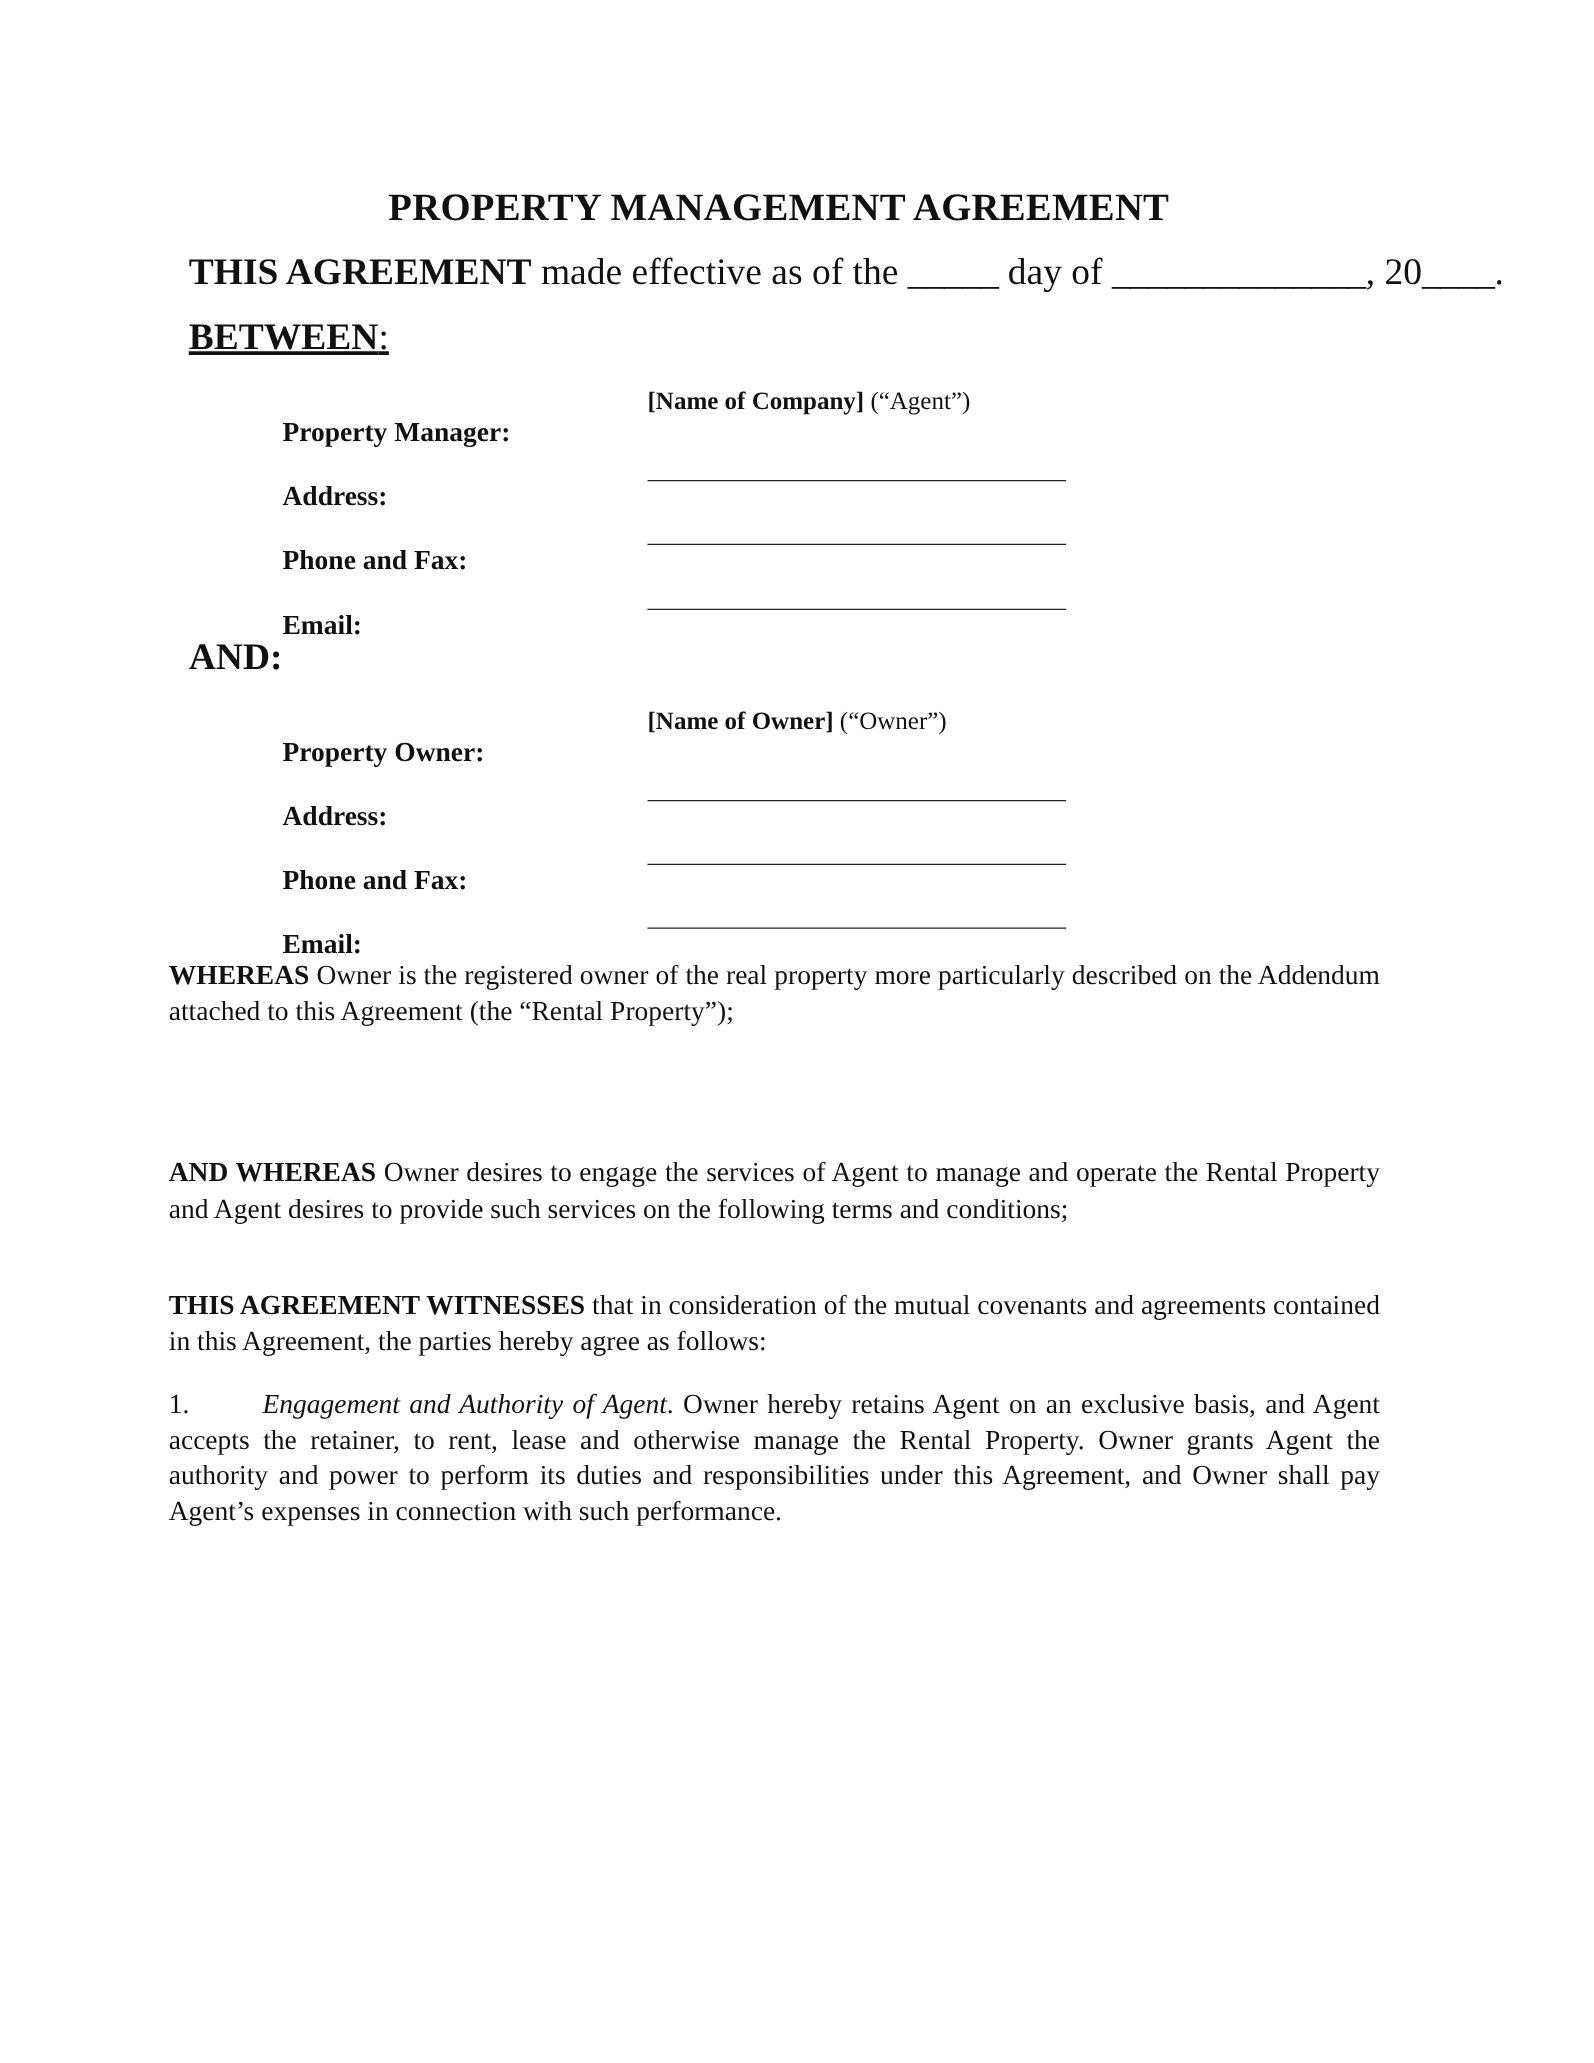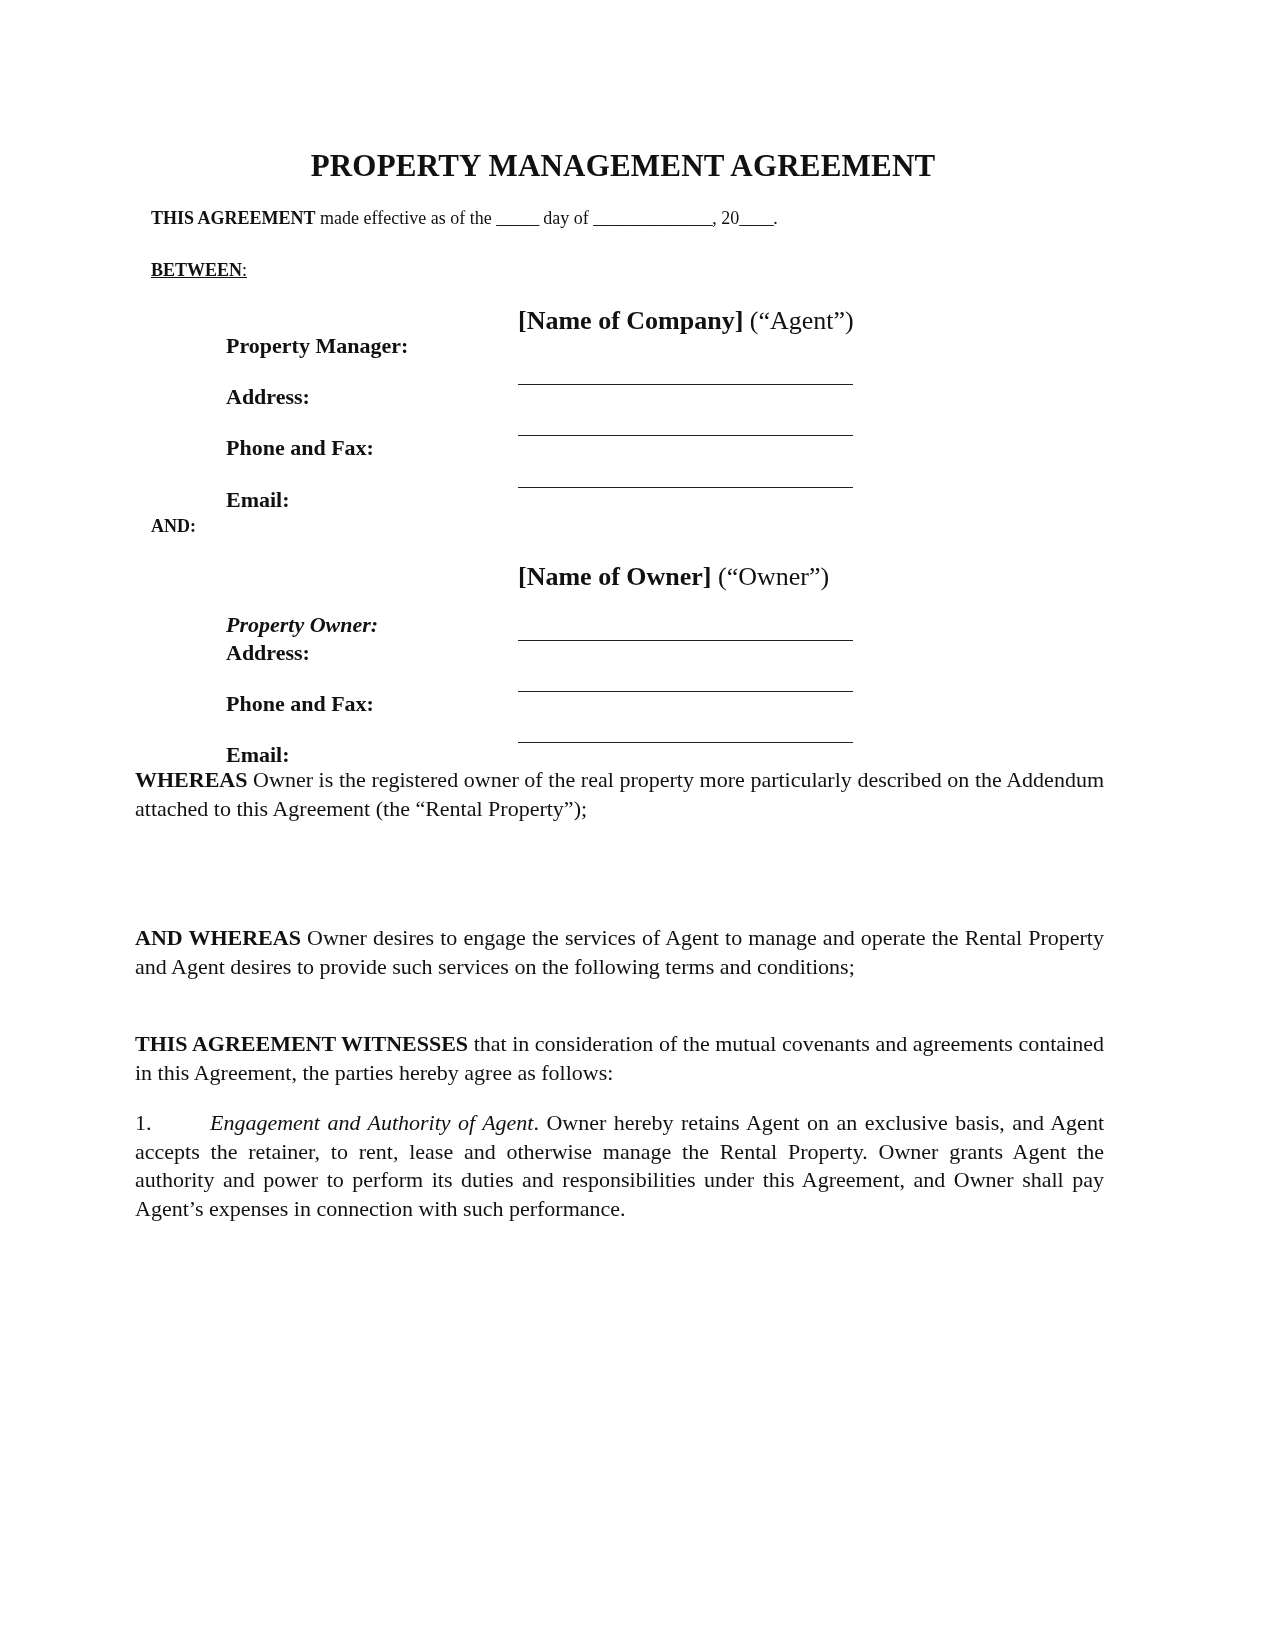--- a/index.html
+++ b/index.html
@@ -6,30 +6,30 @@
   body {
     width: 1275px; height: 1650px; position: relative; overflow: hidden;
     font-family: "Liberation Serif", "DejaVu Serif", serif;
     color: #111111;
   }
   .page { position: absolute; left: 0; top: 0; width: 1275px; height: 1650px; }
   .title {
     position: absolute; left: 0; width: 1246px; top: 148px;
     text-align: center; font-weight: bold; font-size: 31px; letter-spacing: 0.2px;
   }
-  .line { position: absolute; font-size: 18px; line-height: 28px; white-space: nowrap; }
+  .line { position: absolute; font-size: 30px; line-height: 28px; white-space: nowrap; }
   .para {
     position: absolute; left: 135px; width: 969px; font-size: 22px; line-height: 28.5px;
     text-align: justify; text-align-last: left;
   }
   .b { font-weight: bold; }
   .bi { font-weight: normal; font-style: italic; }
   .blank { letter-spacing: -0.5px; }
   .party-label { position: absolute; left: 226px; font-weight: bold; font-size: 22px; line-height: 28px; margin-top: 25px; }
-  .party-value { position: absolute; left: 518px; font-size: 26px; line-height: 28px; white-space: nowrap; }
+  .party-value { position: absolute; left: 518px; font-size: 20px; line-height: 28px; white-space: nowrap; }
   .uline { position: absolute; left: 518px; width: 335px; border-bottom: 1.3px solid #222; height: 0; }
   .num { display: inline-block; width: 75px; }
 </style>
 </head>
 <body>
 
 <div class="page">
 
   <div class="title">PROPERTY MANAGEMENT AGREEMENT</div>
 
@@ -53,21 +53,21 @@
     <div class="party-label" style="top:409px;">Phone and Fax:</div>
     <div class="uline" style="top:435px;"></div>
 
     <div class="party-label" style="top:461px;">Email:</div>
     <div class="uline" style="top:487px;"></div>
   </div>
 
   <div class="line b" style="left:151px; top:512px;">AND:</div>
 
   <div>
-    <div class="party-label" style="top:586px;font-style:italic;">Property Owner:</div>
+    <div class="party-label" style="top:563px;">Property Owner:</div>
     <div class="party-value" style="top:563px;">
       <span class="b">[Name of Owner]</span><span> (“Owner”)</span>
     </div>
 
     <div class="party-label" style="top:614px;">Address:</div>
     <div class="uline" style="top:640px;"></div>
 
     <div class="party-label" style="top:665px;">Phone and Fax:</div>
     <div class="uline" style="top:691px;"></div>
 

